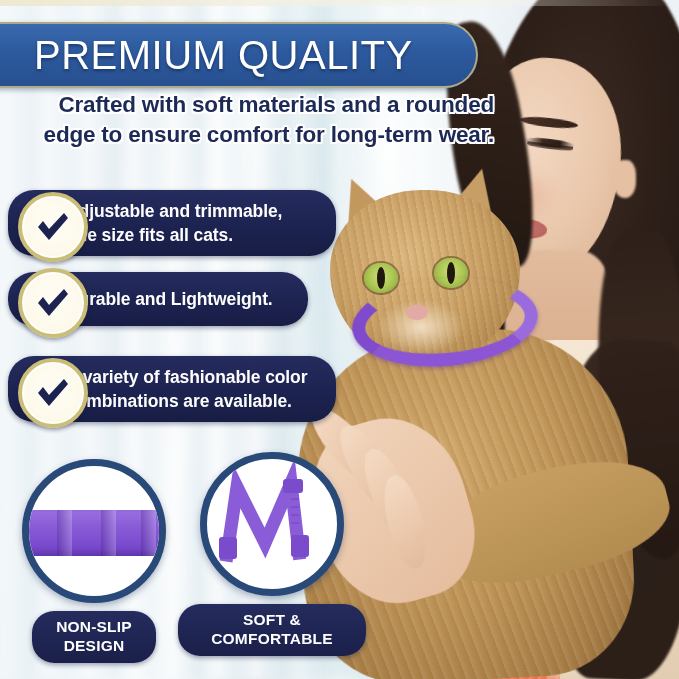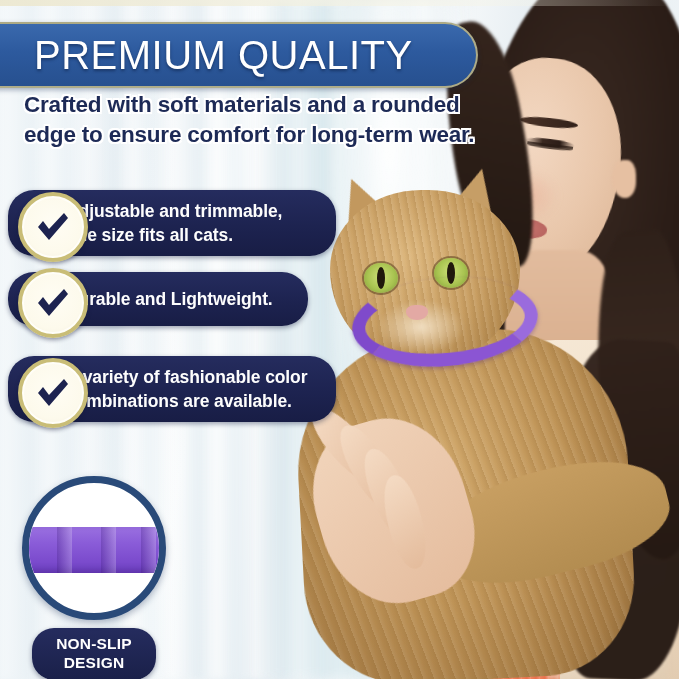--- a/index.html
+++ b/index.html
@@ -140,21 +140,21 @@
   .banner-title{margin-left:66px;color:#fff;font-size:40px;font-weight:normal;
     letter-spacing:.5px;text-shadow:0 2px 3px rgba(10,25,60,.5);white-space:nowrap;}
 
   .subtitle{position:absolute;left:24px;top:90px;width:470px;
     font-size:22.5px;font-weight:bold;line-height:1.33;color:#1d2a56;
     letter-spacing:-.2px;
     text-shadow:
       -1.6px -1.6px 0 #fff, 1.6px -1.6px 0 #fff,
       -1.6px  1.6px 0 #fff, 1.6px  1.6px 0 #fff,
       0 -1.8px 0 #fff, 0 1.8px 0 #fff,
-      -1.8px 0 0 #fff, 1.8px 0 0 #fff;}
+      -1.8px 0 0 #fff, 1.8px 0 0 #fff; text-align: right;}
 
   
   .feature{position:absolute;display:flex;align-items:center;}
   .feature .pill{background:linear-gradient(180deg,#252c5e 0%,#1d2350 55%,#181d45 100%);
     border-radius:26px;color:#fff;display:flex;align-items:center;
     box-shadow:0 2px 5px rgba(15,25,60,.4);}
   .feature .pill-text{padding:9px 22px 9px 58px;font-size:17.5px;font-weight:bold;
     line-height:1.38;letter-spacing:-.1px;color:#fdfdfd;}
   .badge{position:absolute;left:10px;width:62px;height:62px;border-radius:50%;
     background:radial-gradient(circle at 50% 45%,#fffdf4 0%,#fdfaec 62%,#f3eddb 100%);
@@ -173,21 +173,21 @@
 
   
   .inset{position:absolute;}
   .inset .circle{width:130px;height:130px;border-radius:50%;
     background:#fff;border:7px solid #294a79;overflow:hidden;position:relative;
     box-shadow:0 3px 7px rgba(25,45,85,.35);}
   .inset .label{margin:8px auto 0;background:linear-gradient(180deg,#252c5e,#1a2049);
     border-radius:22px;color:#fff;text-align:center;font-size:15.5px;font-weight:bold;
     line-height:1.22;padding:7px 14px;letter-spacing:.2px;
     box-shadow:0 2px 5px rgba(15,25,60,.4);}
-  #inset1{left:22px;top:476px;}
+  #inset1{left:22px;top:459px;}
   #inset2{left:200px;top:452px;}
   #inset1 .label{width:96px;}
   #inset2 .label{width:160px;margin-left:-22px;}
 
   
   .strap{position:absolute;left:-12px;top:44px;width:154px;height:46px;
     background:linear-gradient(180deg,#9a70e0 0%,#8a5cd8 35%,#7b4bcd 75%,#6f41c2 100%);
     box-shadow:inset 0 -3px 6px rgba(60,25,120,.35);}
   .ridge{position:absolute;top:44px;width:15px;height:46px;
     background:linear-gradient(90deg,rgba(60,25,120,.28),rgba(255,255,255,.22));}
@@ -295,14 +295,34 @@
   <div class="inset" id="inset1">
     <div class="circle">
       <div class="strap"></div>
       <div class="ridge r1"></div>
       <div class="ridge r2"></div>
       <div class="ridge r3"></div>
     </div>
     <div class="label">NON-SLIP DESIGN</div>
   </div>
 
+  <div class="inset" id="inset2">
+    <div class="circle">
+      <div class="m-wrap">
+        <svg viewBox="0 0 116 116">
+          <g fill="none" stroke="#8a5cd8" stroke-width="13" stroke-linecap="square" stroke-linejoin="miter">
+            <path d="M20 96 L30 28 L58 84 L84 24 L92 94"></path>
+          </g>
+          <g fill="#7a4ccb">
+            <rect x="12" y="78" width="18" height="22" rx="3"></rect>
+            <rect x="84" y="76" width="18" height="22" rx="3"></rect>
+            <rect x="76" y="20" width="20" height="14" rx="3"></rect>
+          </g>
+          <g fill="none" stroke="#6f41c2" stroke-width="2" opacity=".5">
+            <path d="M84 40 h8 M84 48 h8 M84 56 h8 M84 64 h8"></path>
+          </g>
+        </svg>
+      </div>
+    </div>
+    <div class="label">SOFT &amp; COMFORTABLE</div>
+  </div>
 
 </div>
 
 </body></html>

